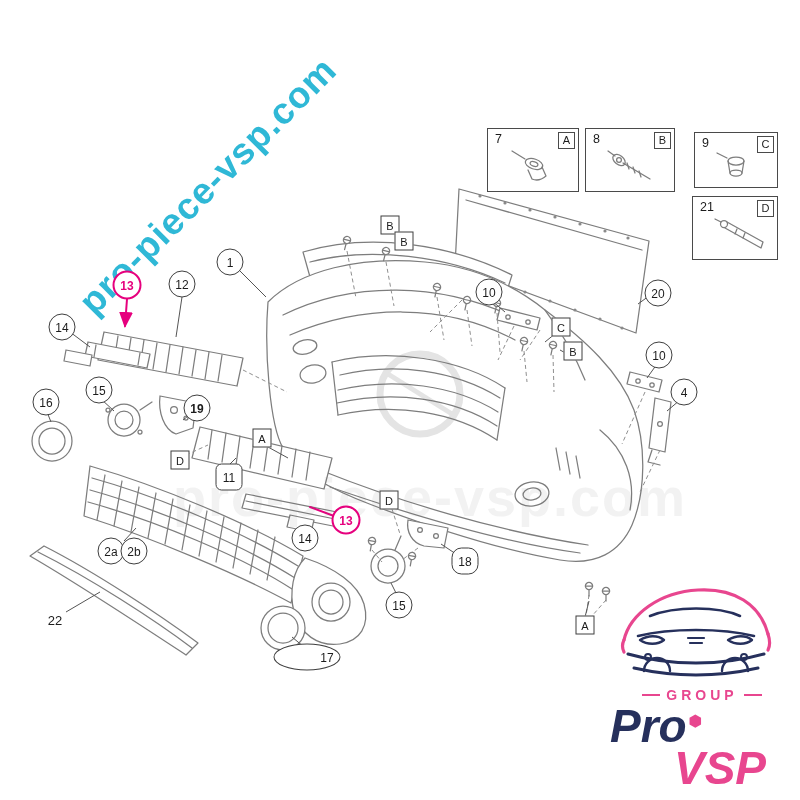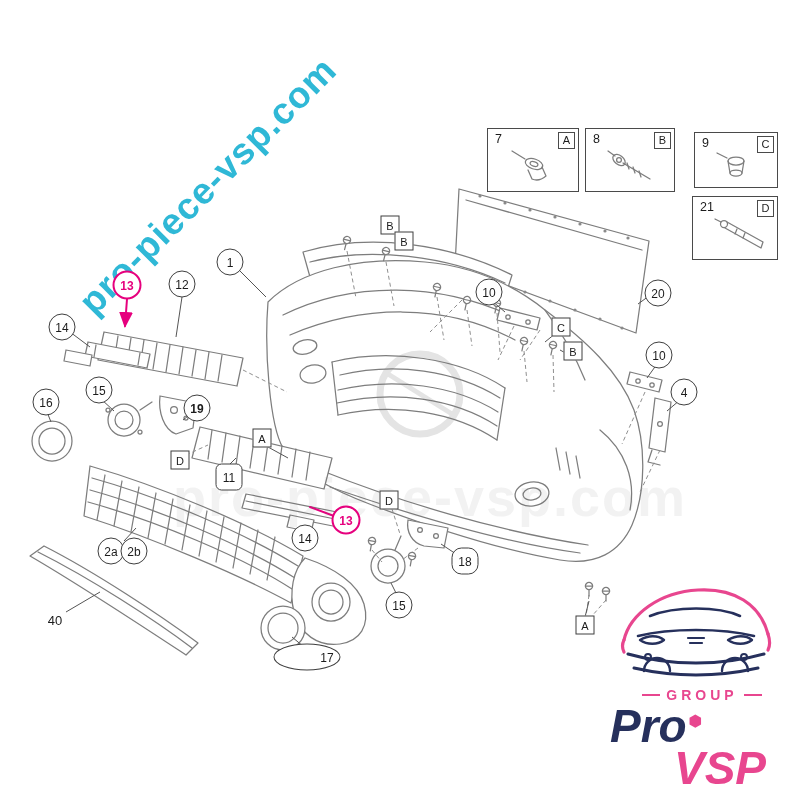--- a/index.html
+++ b/index.html
@@ -338,21 +338,21 @@
       <div class="co circle" style="left: 197px; top: 408px; font-weight: bold;">19</div>
       <div class="co circle" style="left: 684px; top: 392px;">4</div>
       <div class="co circle" style="left: 229px; top: 477px; border-radius: 6px;">11</div>
       <div class="co circle hl" style="left: 346px; top: 520px;">13</div>
       <div class="co circle" style="left: 305px; top: 538px;">14</div>
       <div class="co circle" style="left: 111px; top: 551px;">2a</div>
       <div class="co circle" style="left: 134px; top: 551px;">2b</div>
       <div class="co circle" style="left: 465px; top: 561px; border-radius: 10px;">18</div>
       <div class="co circle" style="left: 399px; top: 605px;">15</div>
       <div class="co circle" style="left: 307px; top: 657px; padding-left: 40px;">17</div>
-      <div class="co plain" style="left: 55px; top: 620px;">40</div>
+      <div class="co plain" style="left: 55px; top: 620px;">22</div>
       <div class="co square" style="left: 390px; top: 225px;">B</div>
       <div class="co square" style="left: 404px; top: 241px;">B</div>
       <div class="co square" style="left: 561px; top: 327px;">C</div>
       <div class="co square" style="left: 573px; top: 351px;">B</div>
       <div class="co square" style="left: 262px; top: 438px;">A</div>
       <div class="co square" style="left: 180px; top: 460px;">D</div>
       <div class="co square" style="left: 389px; top: 500px;">D</div>
       <div class="co square" style="left: 585px; top: 625px;">A</div>
     </div>
 

